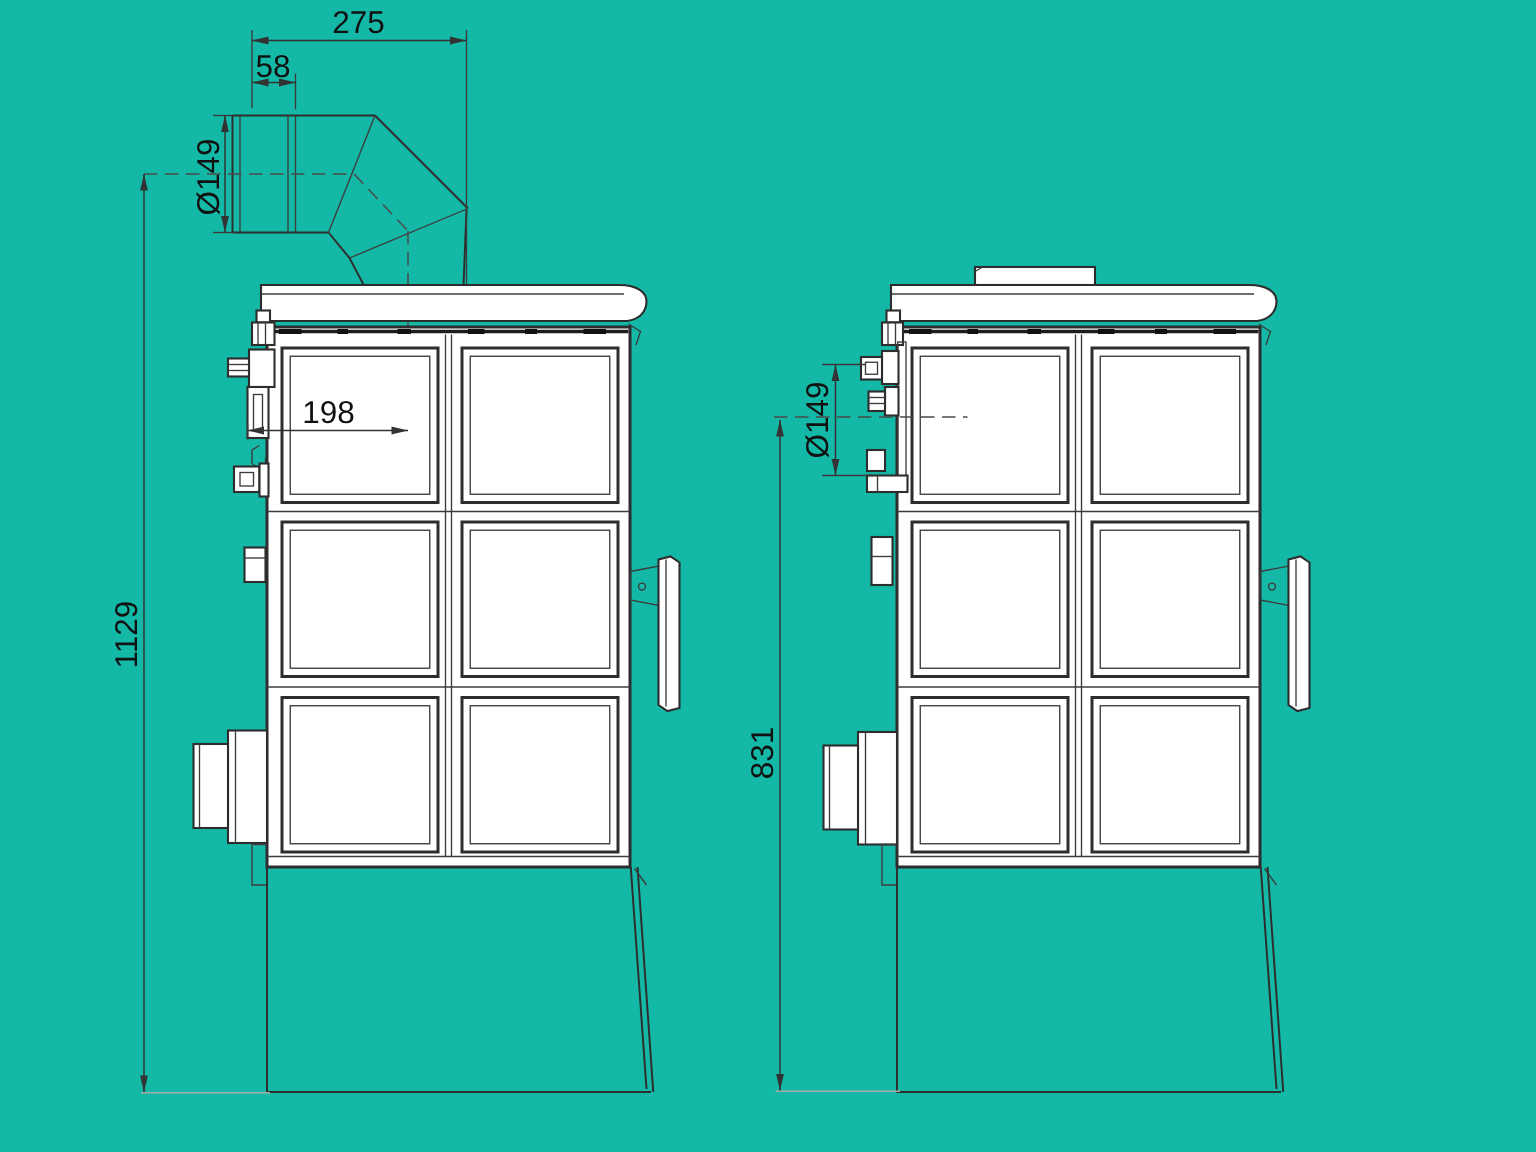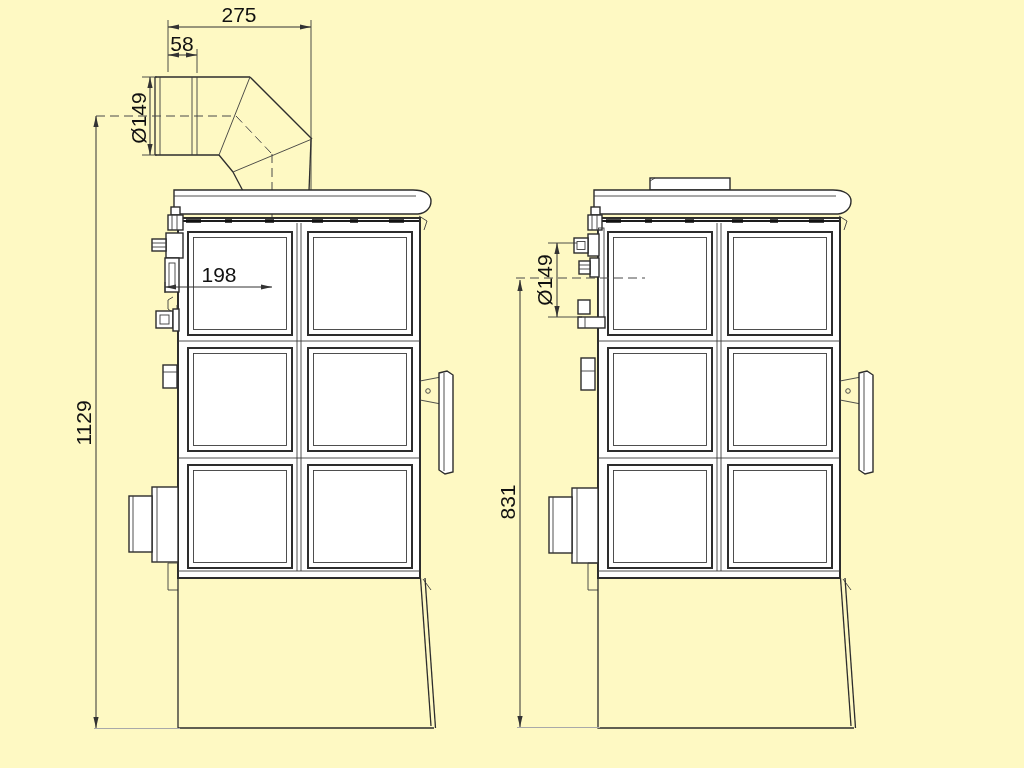--- a/index.html
+++ b/index.html
@@ -1,16 +1,16 @@
 <!DOCTYPE html>
 <html><head>
 <meta charset="utf-8">
 <style>
   html,body{margin:0;padding:0;background:#ffffff;}
-  .stage{position:relative;width:1024px;height:768px;background:#fef9c3;overflow:hidden;
+  .stage{position:relative;width:1024px;height:768px;background:#14b8a6;overflow:hidden;
          font-family:"Liberation Sans", sans-serif;text-align:center;}
   svg{display:block;}
   .ln   {stroke:#2d2d2d;stroke-width:1.3;fill:none;}
   .lnf  {stroke:#2d2d2d;stroke-width:1.4;fill:#ffffff;}
   .ln2f {stroke:#2d2d2d;stroke-width:2;fill:#ffffff;}
   .thin {stroke:#3c3c3c;stroke-width:0.9;fill:none;}
   .dim  {stroke:#333333;stroke-width:1;fill:none;}
   .ext  {stroke:#3a3a3a;stroke-width:0.9;fill:none;}
   .cl   {stroke:#4a4a4a;stroke-width:1;fill:none;stroke-dasharray:9 5;}
   .band {stroke:#1d1d1d;stroke-width:2.2;fill:none;}

